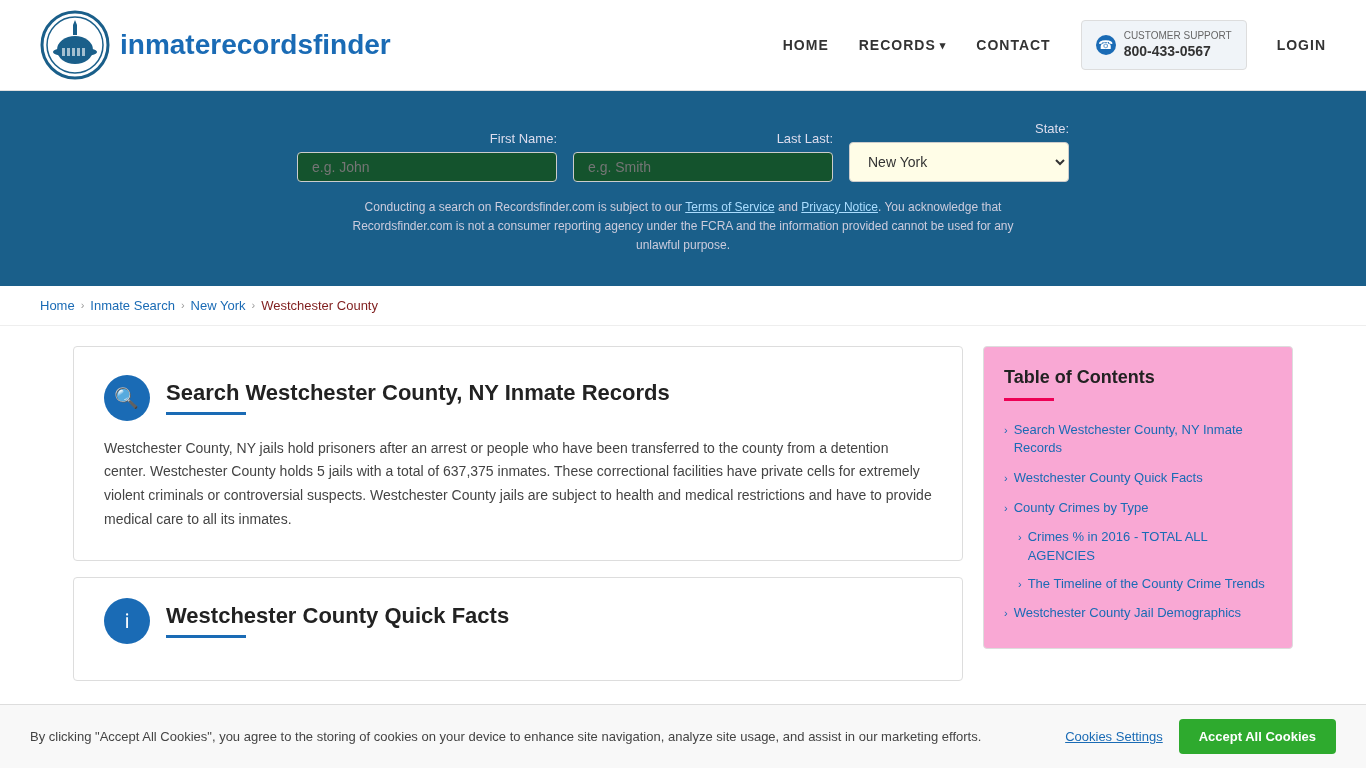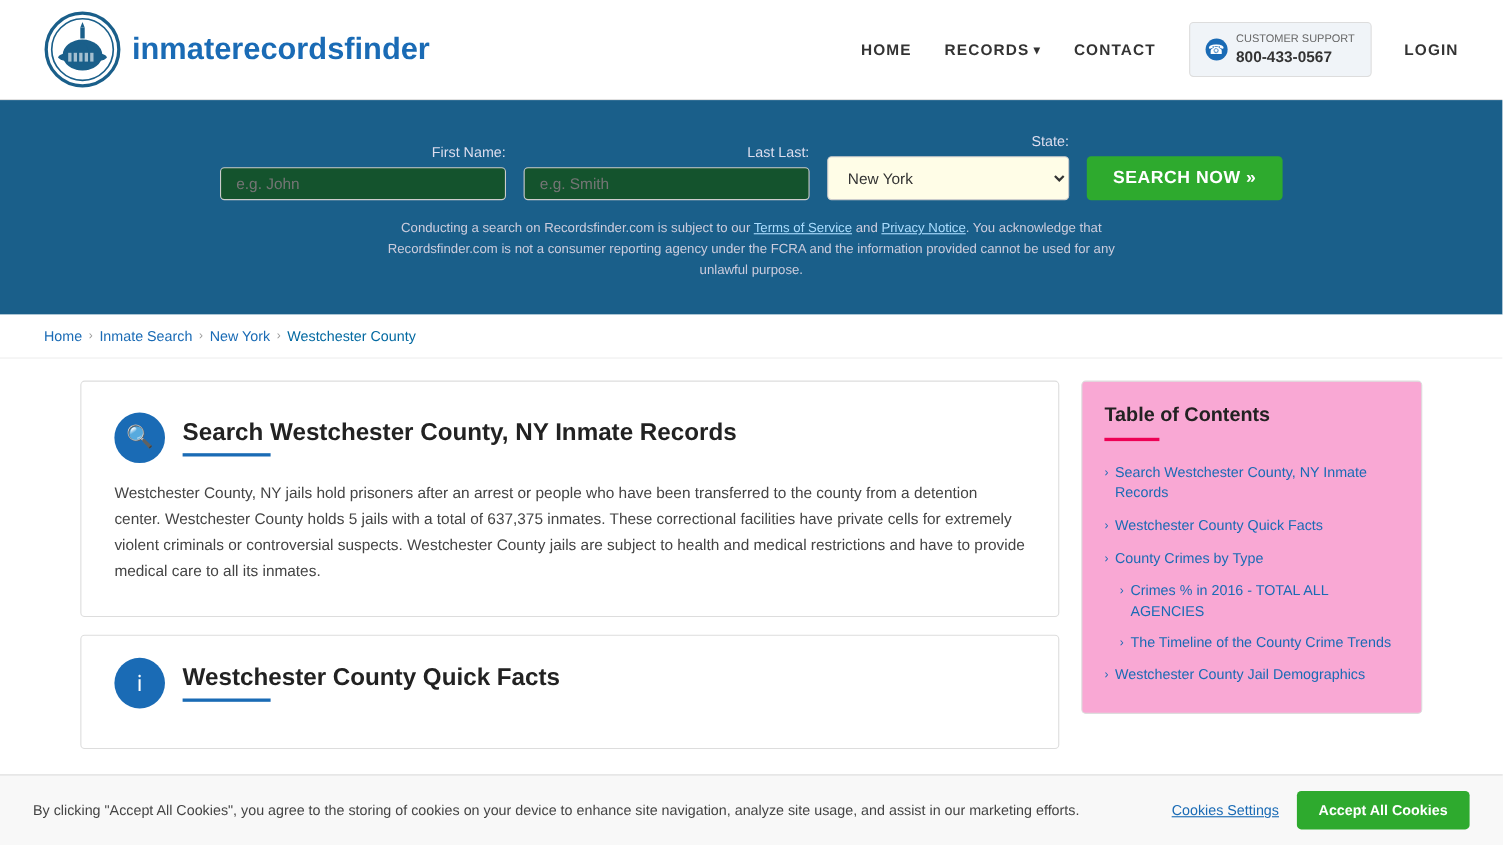--- a/index.html
+++ b/index.html
@@ -160,21 +160,21 @@
       font-size: 13px;
       color: #666;
       display: flex;
       align-items: center;
       gap: 6px;
       background: #fff;
       border-bottom: 1px solid #eee;
     }
     .breadcrumb a { color: #1a6bb5; text-decoration: none; }
     .breadcrumb-sep { color: #999; font-size: 11px; }
-    .breadcrumb-current { color: #0369a1; }
+    .breadcrumb-current { color: #7f1d1d; }
 
     
     .main-content {
       display: flex;
       gap: 0;
       padding: 20px 40px;
       max-width: 1300px;
       margin: 0 auto;
     }
     .content-area {
@@ -384,21 +384,20 @@
       <input class="form-input" type="text" placeholder="e.g. John" style="">
     </div>
     <div class="form-group">
       <label class="form-label">Last Last:</label>
       <input class="form-input" type="text" placeholder="e.g. Smith" style="">
     </div>
     <div class="form-group">
       <label class="form-label">State:</label>
       <select class="form-select" id="state-select"><option value="Alabama">Alabama</option><option value="Alaska">Alaska</option><option value="Arizona">Arizona</option><option value="Arkansas">Arkansas</option><option value="California">California</option><option value="Colorado">Colorado</option><option value="Connecticut">Connecticut</option><option value="Delaware">Delaware</option><option value="Florida">Florida</option><option value="Georgia">Georgia</option><option value="Hawaii">Hawaii</option><option value="Idaho">Idaho</option><option value="Illinois">Illinois</option><option value="Indiana">Indiana</option><option value="Iowa">Iowa</option><option value="Kansas">Kansas</option><option value="Kentucky">Kentucky</option><option value="Louisiana">Louisiana</option><option value="Maine">Maine</option><option value="Maryland">Maryland</option><option value="Massachusetts">Massachusetts</option><option value="Michigan">Michigan</option><option value="Minnesota">Minnesota</option><option value="Mississippi">Mississippi</option><option value="Missouri">Missouri</option><option value="Montana">Montana</option><option value="Nebraska">Nebraska</option><option value="Nevada">Nevada</option><option value="New Hampshire">New Hampshire</option><option value="New Jersey">New Jersey</option><option value="New Mexico">New Mexico</option><option value="New York" selected="">New York</option><option value="North Carolina">North Carolina</option><option value="North Dakota">North Dakota</option><option value="Ohio">Ohio</option><option value="Oklahoma">Oklahoma</option><option value="Oregon">Oregon</option><option value="Pennsylvania">Pennsylvania</option><option value="Rhode Island">Rhode Island</option><option value="South Carolina">South Carolina</option><option value="South Dakota">South Dakota</option><option value="Tennessee">Tennessee</option><option value="Texas">Texas</option><option value="Utah">Utah</option><option value="Vermont">Vermont</option><option value="Virginia">Virginia</option><option value="Washington">Washington</option><option value="West Virginia">West Virginia</option><option value="Wisconsin">Wisconsin</option><option value="Wyoming">Wyoming</option></select>
     </div>
-    <button class="search-btn">SEARCH NOW »</button>
   </div>
   <p class="hero-disclaimer">
     Conducting a search on Recordsfinder.com is subject to our <a href="#">Terms of Service</a> and <a href="#">Privacy Notice</a>. You acknowledge that Recordsfinder.com is not a consumer reporting agency under the FCRA and the information provided cannot be used for any unlawful purpose.
   </p>
 </section>
 
 <nav class="breadcrumb">
   <a href="#">Home</a>
   <span class="breadcrumb-sep">›</span>
   <a href="#">Inmate Search</a>

